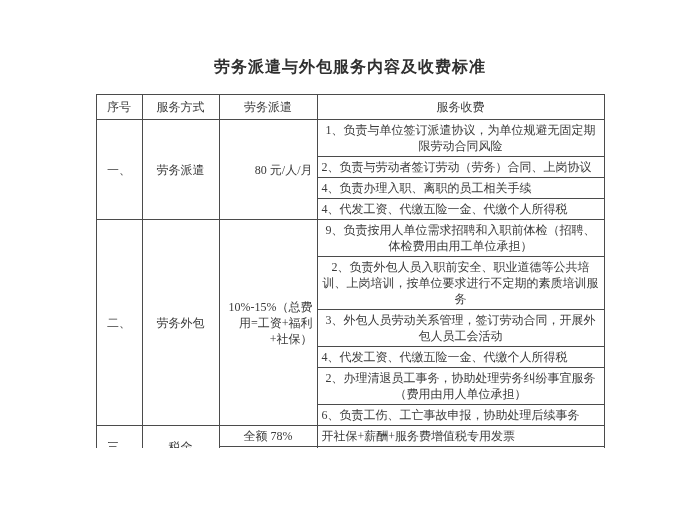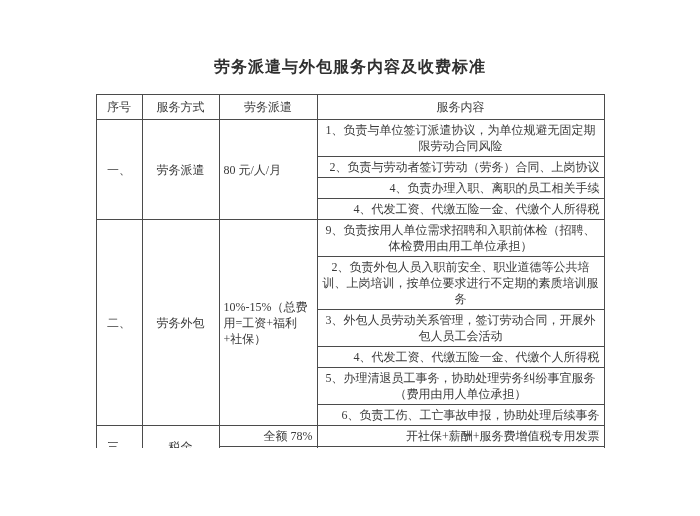--- a/index.html
+++ b/index.html
@@ -40,24 +40,24 @@
     font-weight: normal;
     padding: 2px 4px;
     vertical-align: middle;
     word-break: break-all;
   }
   table.fee-table th {
     height: 25px;
     text-align: center;
   }
   .c-idx, .c-method { text-align: center; }
-  .c-fee { text-align: left; padding: 2px 6px; }
+  .c-fee { text-align: right; padding: 2px 6px; }
   .c-fee-center { text-align: center; }
   .c-item { text-align: left; padding: 2px 5px; }
-  tr.r1 > .c-item, td.h1 { height: 20px; text-align: right; }
+  tr.r1 > .c-item, td.h1 { height: 20px; }
   td.h2 { height: 36px; text-align: center; }
 </style>
 </head>
 <body>
 
 <div class="page">
 
   <h1 class="doc-title">劳务派遣与外包服务内容及收费标准</h1>
 
   <table class="fee-table">
@@ -66,21 +66,21 @@
       <col style="width:77px">
       <col style="width:98px">
       <col style="width:287px">
     </colgroup>
 
     <tbody>
         <tr>
       <th>序号</th>
       <th>服务方式</th>
       <th>劳务派遣</th>
-      <th>服务内容</th>
+      <th>服务收费</th>
     </tr>
 
     <tr>
       <td class="c-idx" rowspan="4">一、</td>
       <td class="c-method" rowspan="4">劳务派遣</td>
       <td class="c-fee" rowspan="4">80 元/人/月</td>
       <td class="c-item h2">1、负责与单位签订派遣协议，为单位规避无固定期限劳动合同风险</td>
     </tr>
     <tr class="r1">
       <td class="c-item">2、负责与劳动者签订劳动（劳务）合同、上岗协议</td>
@@ -101,21 +101,21 @@
     <tr>
       <td class="c-item h2">2、负责外包人员入职前安全、职业道德等公共培训、上岗培训，按单位要求进行不定期的素质培训服务</td>
     </tr>
     <tr>
       <td class="c-item h2">3、外包人员劳动关系管理，签订劳动合同，开展外包人员工会活动</td>
     </tr>
     <tr class="r1">
       <td class="c-item">4、代发工资、代缴五险一金、代缴个人所得税</td>
     </tr>
     <tr>
-      <td class="c-item h2">5、办理清退员工事务，协助处理劳务纠纷事宜服务（费用由用人单位承担）</td>
+      <td class="c-item h2">2、办理清退员工事务，协助处理劳务纠纷事宜服务（费用由用人单位承担）</td>
     </tr>
     <tr class="r1">
       <td class="c-item">6、负责工伤、工亡事故申报，协助处理后续事务</td>
     </tr>
 
     <tr class="r1">
       <td class="c-idx" rowspan="2">三、</td>
       <td class="c-method" rowspan="2">税金</td>
       <td class="c-fee-center h1">全额 78%</td>
       <td class="c-item h1">开社保+薪酬+服务费增值税专用发票</td>

